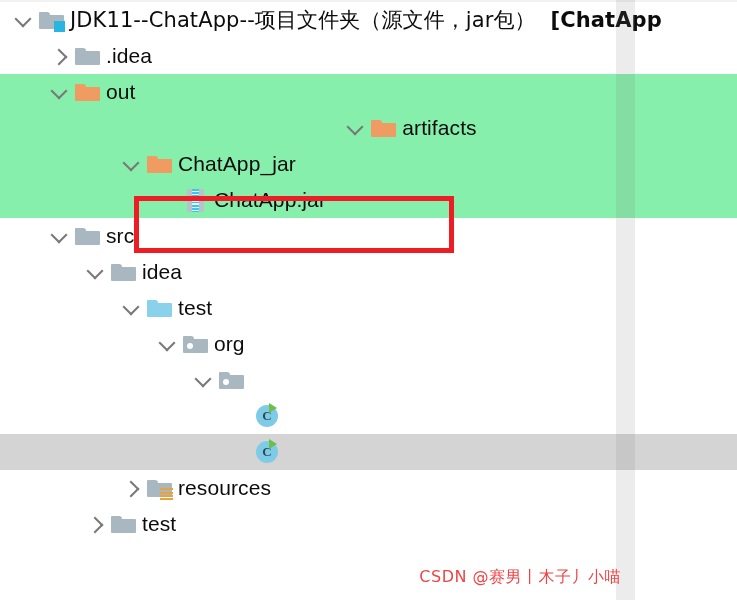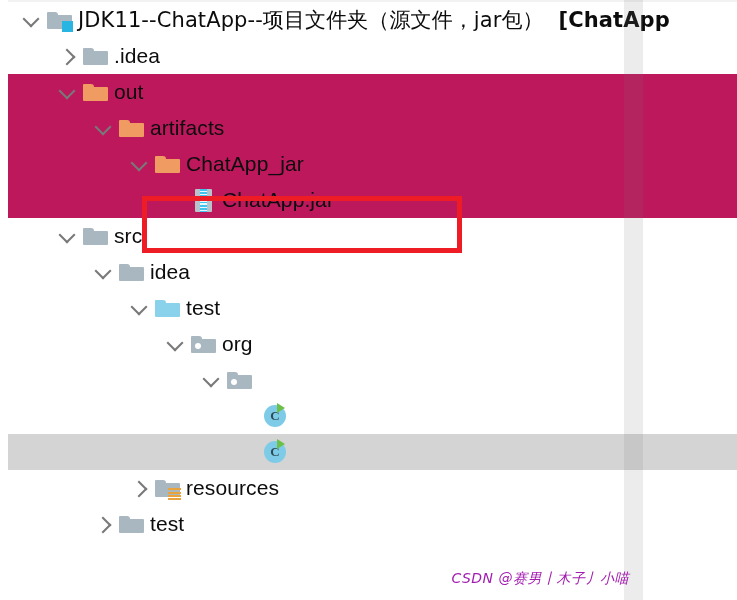--- a/index.html
+++ b/index.html
@@ -11,21 +11,21 @@
     height: 600px;
     overflow: hidden;
     background: #ffffff;
     font-family: "Liberation Sans", "DejaVu Sans", sans-serif;
     position: relative;
     -webkit-font-smoothing: antialiased;
   }
 
   #tree {
     position: absolute;
-    left: 8px;
+    left: 0;
     top: 0;
     width: 635px;
     height: 600px;
     background: #ffffff;
   }
 
   .top-edge {
     position: absolute;
     left: 0;
     top: 0;
@@ -38,21 +38,21 @@
   .row {
     position: absolute;
     left: 0;
     width: 737px;
     height: 36px;
     display: flex;
     align-items: center;
     box-sizing: border-box;
     white-space: nowrap;
   }
-  .row.band { background: #be185d; }
+  .row.band { background: #86efac; }
   .row.selected { background: #d4d4d4; }
 
   .arrow {
     width: 26px;
     height: 36px;
     flex: 0 0 26px;
     position: relative;
   }
   .arrow.none::before { content: none; }
   .arrow.down::before,
@@ -237,26 +237,25 @@
     width: 19px;
     height: 600px;
     background: rgba(120,120,120,0.14);
   }
 
   
   #watermark {
     position: absolute;
     right: 14px;
     bottom: 12px;
-    font-size: 14px;
-    color: #a21caf;
+    font-size: 16px;
+    color: #ef4444;
     font-family: "DejaVu Sans", "Liberation Sans", sans-serif;
     letter-spacing: 0.5px;
     white-space: nowrap;
-    font-style: italic;
   }
 </style>
 </head>
 <body>
 
 <div id="tree">
   <div class="top-edge"></div>
   <div id="rows-host">
       <div class="row" style="top: 2px;">
         <span style="display: inline-block; flex: 0 0 auto; height: 36px; width: 10px;"></span>
@@ -285,21 +284,21 @@
         <span style="display: inline-block; flex: 0 0 auto; height: 36px; width: 46px;"></span>
         <span class="arrow down"></span>
         <span class="icon">
           <span class="folder orange">
             <span class="tab"></span>
             <span class="body"></span>
           </span>
         </span>
         <span class="label">out</span>
       </div>
-      <div class="row band" style="top: 110px;">
+      <div class="row band" style="top: 110px; justify-content: center;">
         <span style="display: inline-block; flex: 0 0 auto; height: 36px; width: 82px;"></span>
         <span class="arrow down"></span>
         <span class="icon">
           <span class="folder orange">
             <span class="tab"></span>
             <span class="body"></span>
           </span>
         </span>
         <span class="label">artifacts</span>
       </div>

